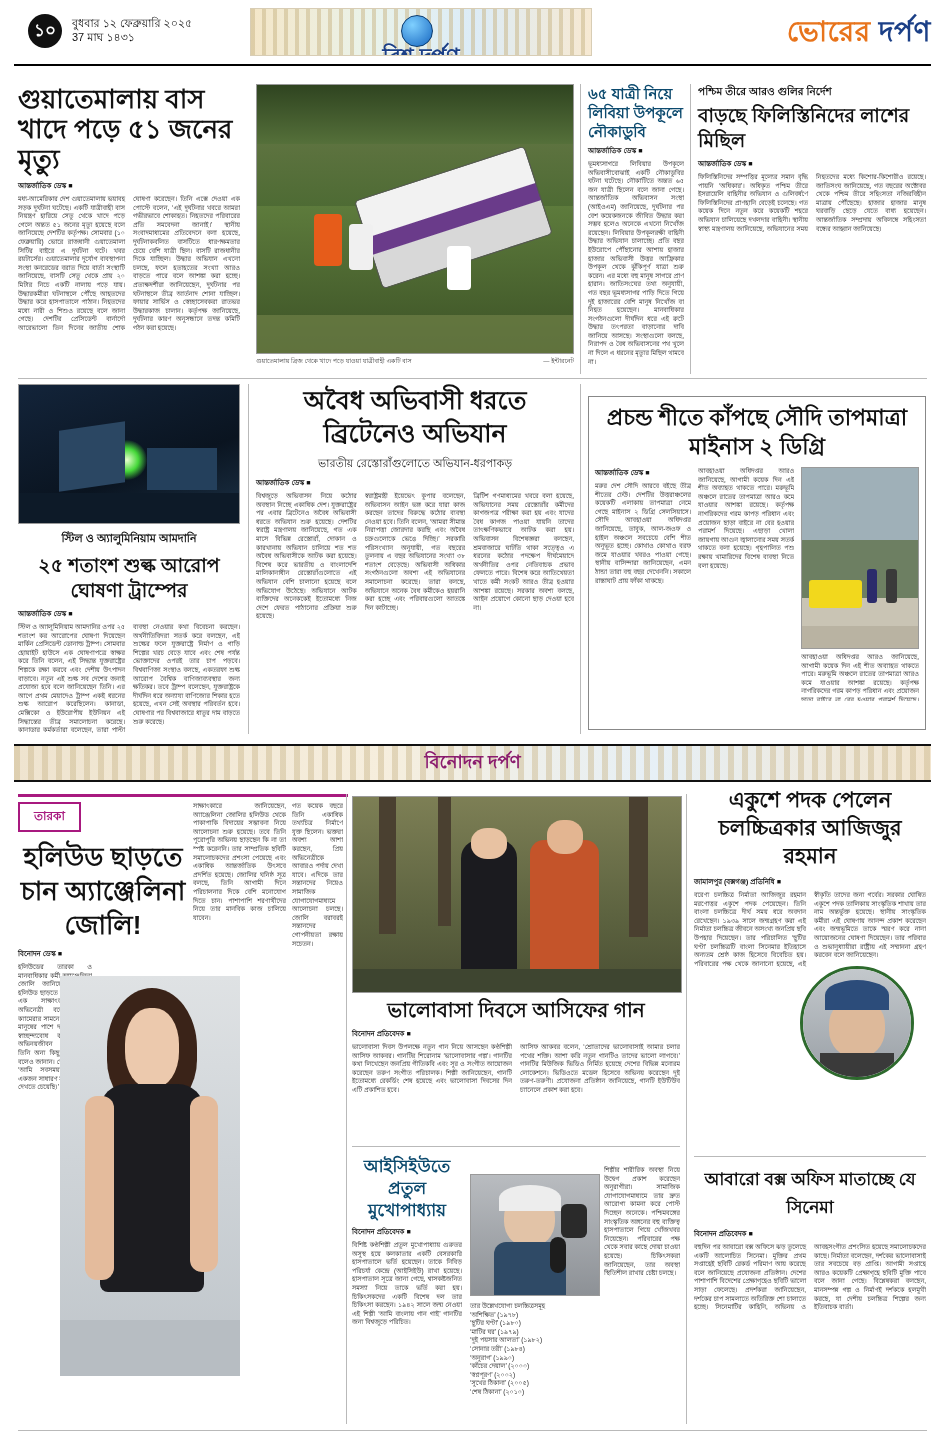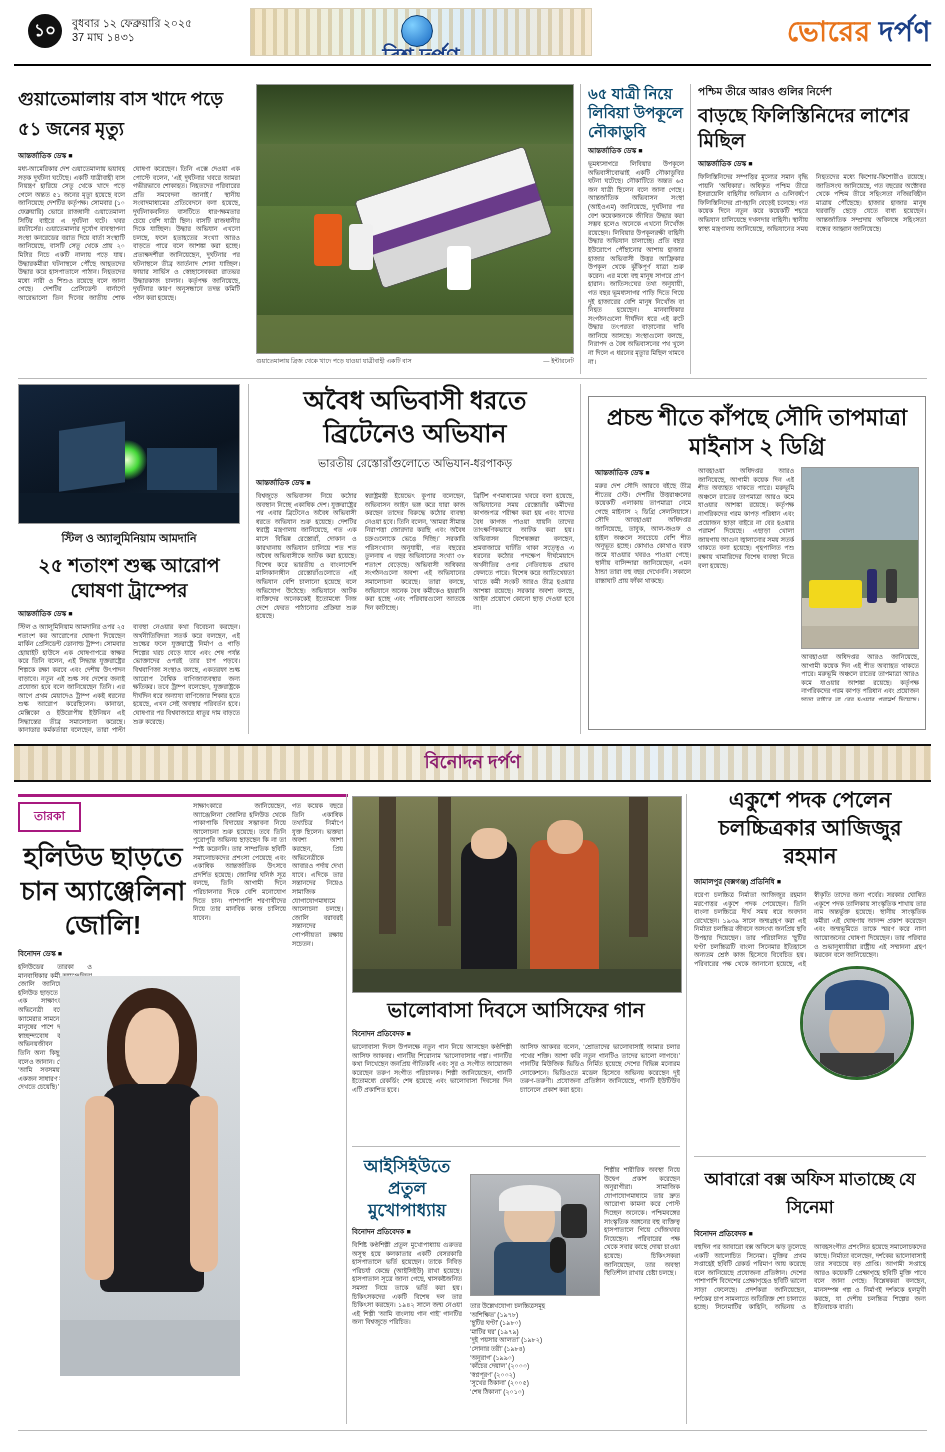--- a/index.html
+++ b/index.html
@@ -21,21 +21,21 @@
   .globe{position:absolute;left:150px;top:6px;width:30px;height:30px;border-radius:50%;
      background:radial-gradient(circle at 35% 30%,#7fd0ff,#1565c0);border:1px solid #0b3c70;}
   .mast-right{position:absolute;right:0;top:4px;font-size:28px;font-weight:bold;color:#1b3f86;letter-spacing:.5px;}
   .mast-right .orange{color:#e8741c;}
 
   
   .zone{position:absolute;}
   .rule-v{position:absolute;width:1px;background:#b9b9b9;}
   .rule-h{position:absolute;height:1px;background:#b9b9b9;}
 
-  h1.headline{font-size:18px;line-height:30px;font-weight:bold;margin:0 0 6px 0;color:#111;}
+  h1.headline{font-size:26px;line-height:30px;font-weight:bold;margin:0 0 6px 0;color:#111;}
   h2.headline{font-size:19px;line-height:25px;font-weight:bold;margin:0 0 5px 0;color:#111;}
   h3.headline{font-size:16px;line-height:21px;font-weight:bold;margin:0 0 4px 0;color:#0c4a6e;}
   .subhead{font-size:11px;line-height:15px;text-align:center;margin:2px 0 6px 0;color:#222;}
   .byline{font-size:7px;font-weight:bold;margin:0 0 3px 0;color:#111;}
   .body-text{font-size:6.4px;line-height:8.6px;text-align:justify;color:#1a1a1a;
              text-justify:inter-word;hyphens:auto;word-break:break-word;}
   .caption{font-size:6.2px;color:#333;padding-top:2px;}
 
   .photo{background:#c9c9c9;position:relative;overflow:hidden;border:1px solid #9a9a9a;}
   .photo .sky{position:absolute;left:0;right:0;top:0;height:45%;}

